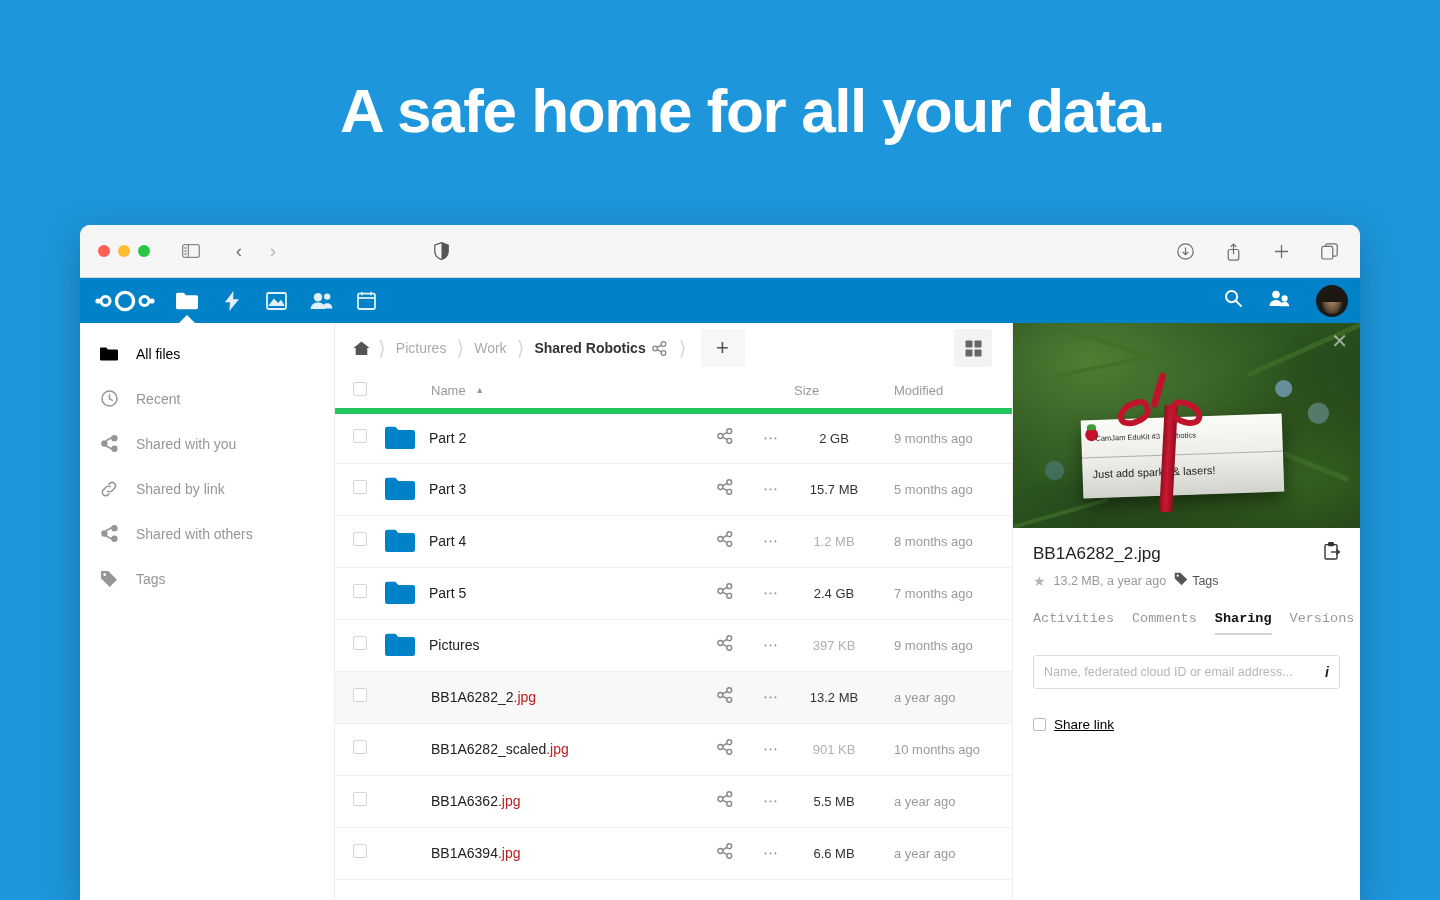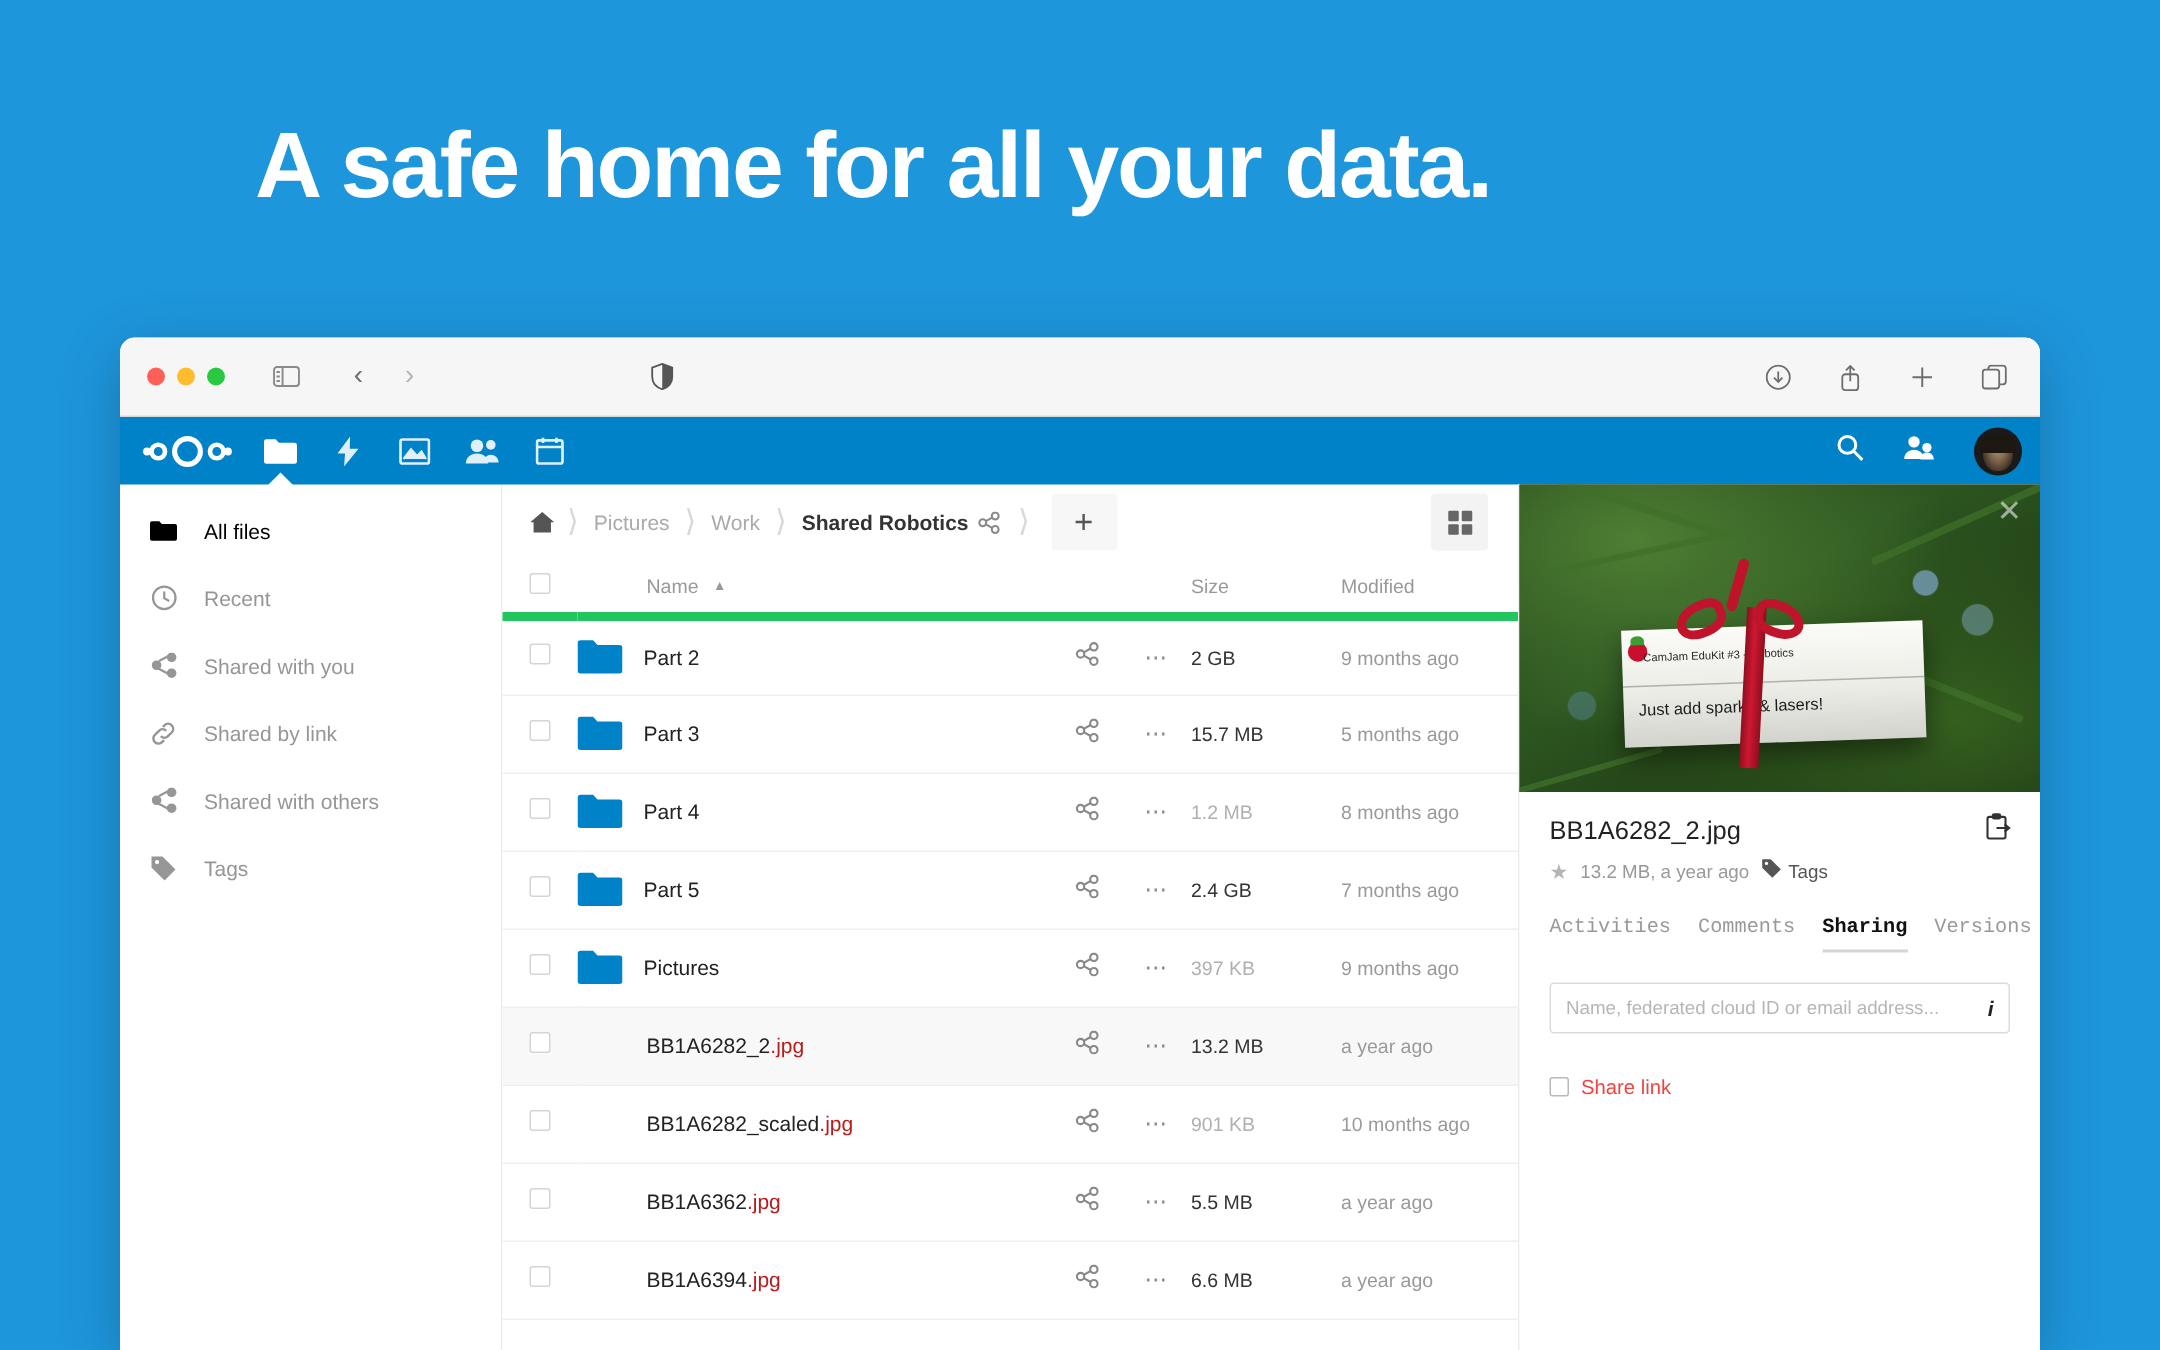--- a/index.html
+++ b/index.html
@@ -7,21 +7,21 @@
   html, body {
     width: 1440px; height: 900px;
     overflow: hidden;
     font-family: "Liberation Sans", sans-serif;
   }
   body { background: #1e96dc; position: relative; }
 
   
   .hero {
     position: absolute; top: 0; left: 0; width: 1164px; height: 222px;
-    display: flex; align-items: center; justify-content: center;
+    display: flex; align-items: center; justify-content: flex-end;
   }
   .hero-title {
     color: #ffffff;
     font-size: 62px;
     font-weight: bold;
     letter-spacing: -1.4px;
     line-height: 1;
     text-align: center;
     white-space: nowrap;
   }
@@ -207,21 +207,21 @@
   td { padding: 0; vertical-align: middle; }
 
   .namecell { display: flex; align-items: center; gap: 14px; }
   .thumb { width: 32px; height: 32px; flex-shrink: 0; border-radius: 2px; overflow: hidden; }
   .fname { font-size: 14px; color: #222; white-space: nowrap; }
   .fext { color: #b91c1c; }
 
   .icon-cell { text-align: center; color: #888; }
   .dots { letter-spacing: 1px; color: #888; font-size: 15px; }
 
-  .size-cell { text-align: left; padding-right: 6px; font-size: 13px; color: #333; }
+  .size-cell { text-align: center; padding-right: 6px; font-size: 13px; color: #333; }
   .size-cell.faded { color: #b0b0b0; }
   .mod-cell { padding-left: 14px; font-size: 13px; color: #9a9a9a; }
 
   
   .gift {
     width: 100%; height: 100%;
     background:
       radial-gradient(circle at 20% 20%, #4c7a33 0%, #24401c 60%),
       linear-gradient(#2d5320, #16290f);
     position: relative;
@@ -356,21 +356,21 @@
     position: relative;
   }
   .share-input .ph { font-size: 12.5px; color: #b6b6b6; }
   .share-input .info {
     position: absolute; right: 10px; font-style: italic;
     font-weight: bold; color: #222; font-size: 14px;
   }
   .share-link-row {
     margin: 28px 20px 0 20px;
     display: flex; align-items: center; gap: 8px;
-    font-size: 13.5px; color: #ef4444;
+    font-size: 13.5px; color: #000000; text-decoration: underline;
   }
   .share-link-row .box {
     width: 13px; height: 13px; border: 1px solid #b9b9b9; border-radius: 2px;
   }
 </style>
 </head>
 <body>
 
 <div class="hero">
   <h1 class="hero-title">A safe home for all your data.</h1>

